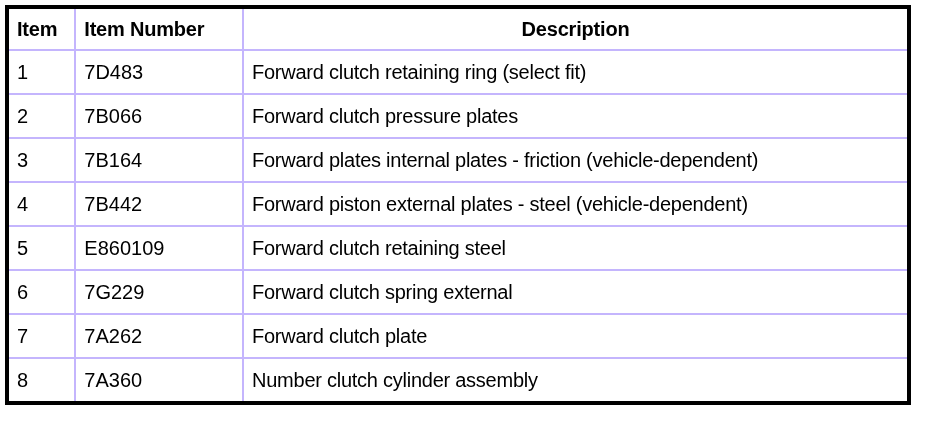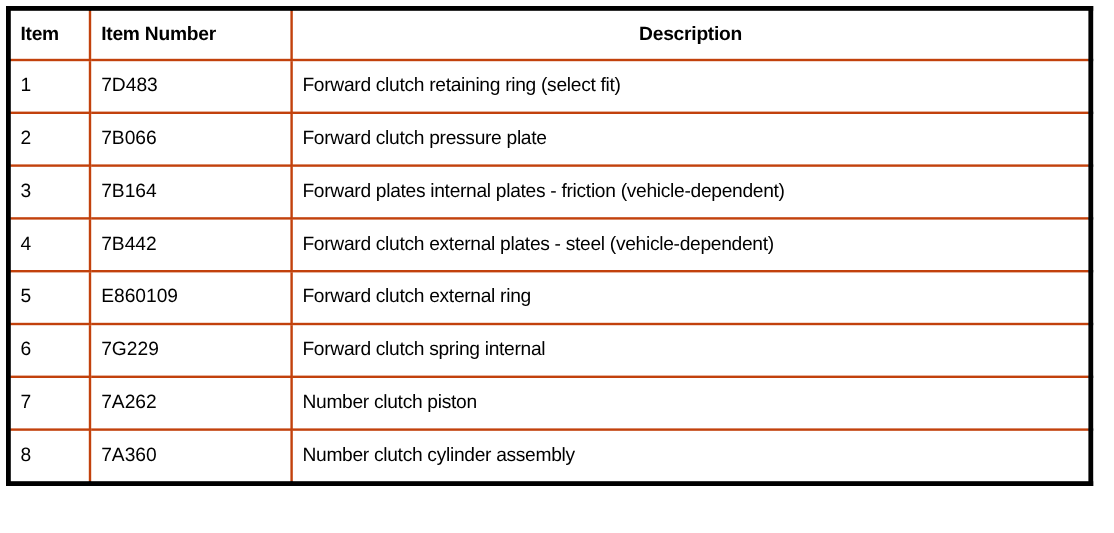--- a/index.html
+++ b/index.html
@@ -34,25 +34,25 @@
     background: #ffffff;
     border: 4px solid #000000;
   }
 
   .parts-table col.col-item   { width: 68px;  }
   .parts-table col.col-part   { width: 167px; }
   .parts-table col.col-desc   { width: 663px; }
 
   .parts-table th,
   .parts-table td {
-    border: 2px solid #c2410c;
+    border: 2px solid #c4b5fd;
     padding: 0 8px;
     height: 42px;
     vertical-align: middle;
-    font-size: 16px;
+    font-size: 20px;
     line-height: 1.15;
     white-space: nowrap;
     overflow: hidden;
     background: #ffffff;
   }
 
   .parts-table thead th {
     font-weight: bold;
     height: 40px;
     letter-spacing: -0.2px;
@@ -101,46 +101,46 @@
 
     <tbody>
       <tr>
         <td class="cell-item">1</td>
         <td class="cell-part">7D483</td>
         <td class="cell-desc">Forward clutch retaining ring (select fit)</td>
       </tr>
       <tr>
         <td class="cell-item">2</td>
         <td class="cell-part">7B066</td>
-        <td class="cell-desc">Forward clutch pressure plate</td>
+        <td class="cell-desc">Forward clutch pressure plates</td>
       </tr>
       <tr>
         <td class="cell-item">3</td>
         <td class="cell-part">7B164</td>
         <td class="cell-desc">Forward plates internal plates - friction (vehicle-dependent)</td>
       </tr>
       <tr>
         <td class="cell-item">4</td>
         <td class="cell-part">7B442</td>
-        <td class="cell-desc">Forward clutch external plates - steel (vehicle-dependent)</td>
+        <td class="cell-desc">Forward piston external plates - steel (vehicle-dependent)</td>
       </tr>
       <tr>
         <td class="cell-item">5</td>
         <td class="cell-part">E860109</td>
-        <td class="cell-desc">Forward clutch external ring</td>
+        <td class="cell-desc">Forward clutch retaining steel</td>
       </tr>
       <tr>
         <td class="cell-item">6</td>
         <td class="cell-part">7G229</td>
-        <td class="cell-desc">Forward clutch spring internal</td>
+        <td class="cell-desc">Forward clutch spring external</td>
       </tr>
       <tr>
         <td class="cell-item">7</td>
         <td class="cell-part">7A262</td>
-        <td class="cell-desc">Number clutch piston</td>
+        <td class="cell-desc">Forward clutch plate</td>
       </tr>
       <tr>
         <td class="cell-item">8</td>
         <td class="cell-part">7A360</td>
         <td class="cell-desc">Number clutch cylinder assembly</td>
       </tr>
     </tbody>
   </table>
 
 </div>

